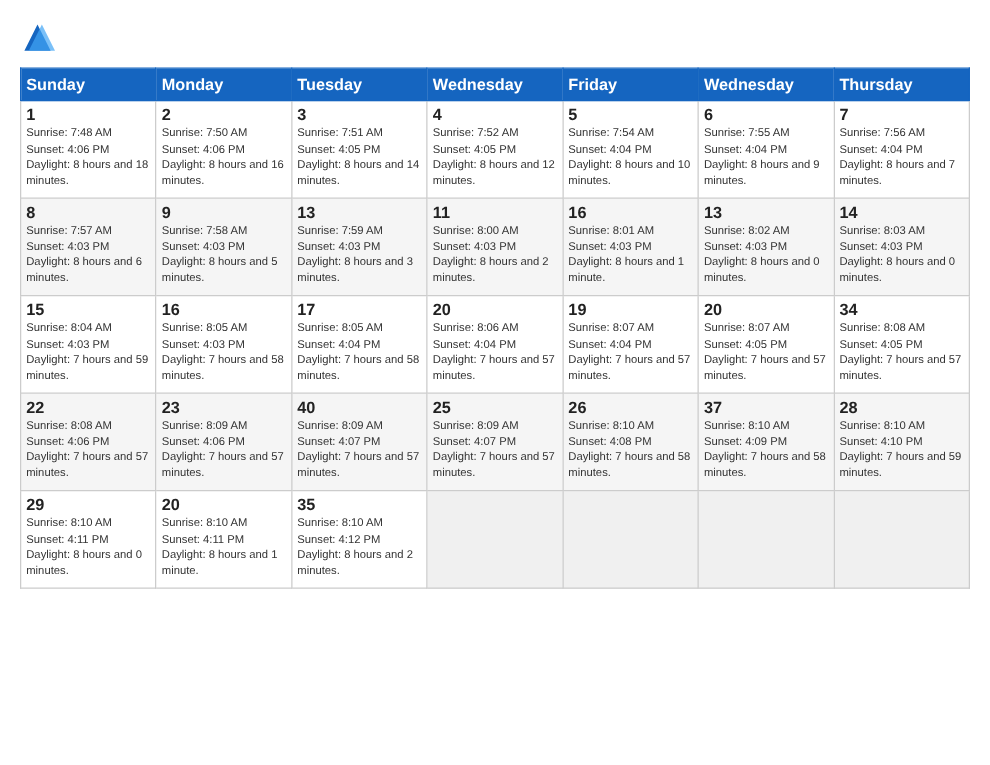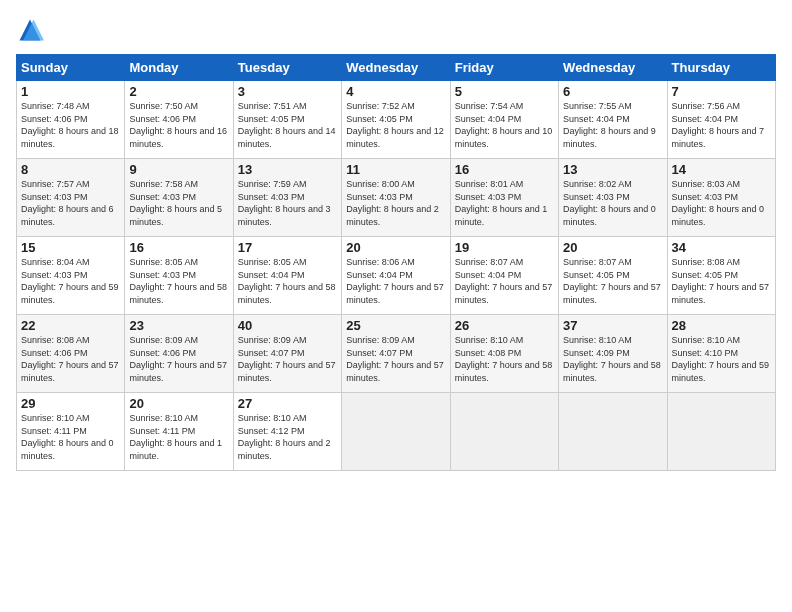--- a/index.html
+++ b/index.html
@@ -250,21 +250,21 @@
         <tr>
           <td>
             <span class="day-num">29</span>
 <div class="day-info">Sunrise: 8:10 AM<br>Sunset: 4:11 PM<br>Daylight: 8 hours and 0 minutes.</div>
           </td>
           <td>
             <span class="day-num">20</span>
 <div class="day-info">Sunrise: 8:10 AM<br>Sunset: 4:11 PM<br>Daylight: 8 hours and 1 minute.</div>
           </td>
           <td>
-            <span class="day-num">27</span>
+            <span class="day-num">35</span>
 <div class="day-info">Sunrise: 8:10 AM<br>Sunset: 4:12 PM<br>Daylight: 8 hours and 2 minutes.</div>
           </td>
           <td class="empty"></td>
           <td class="empty"></td>
           <td class="empty"></td>
           <td class="empty"></td>
         </tr>
       </tbody>
   </table>
 </div>

